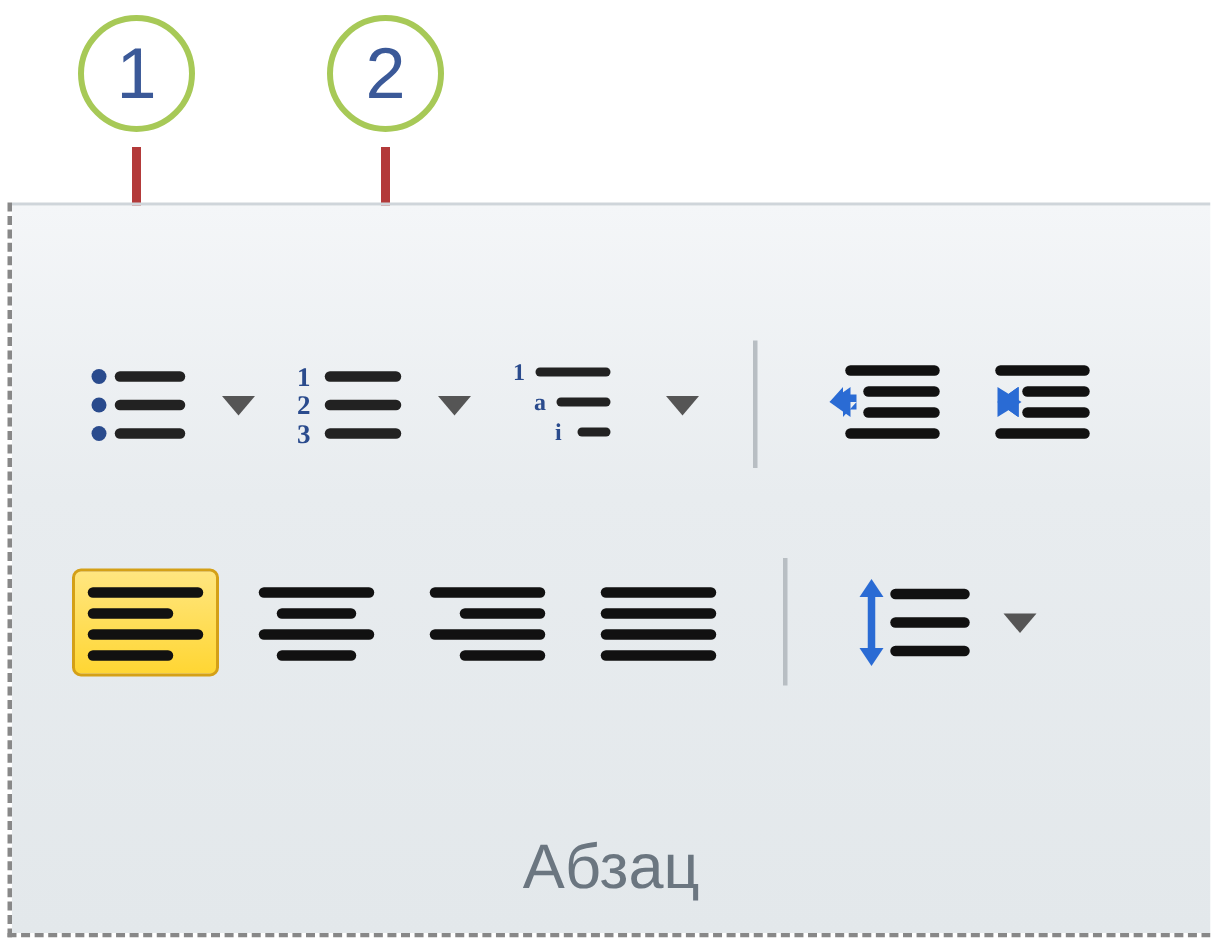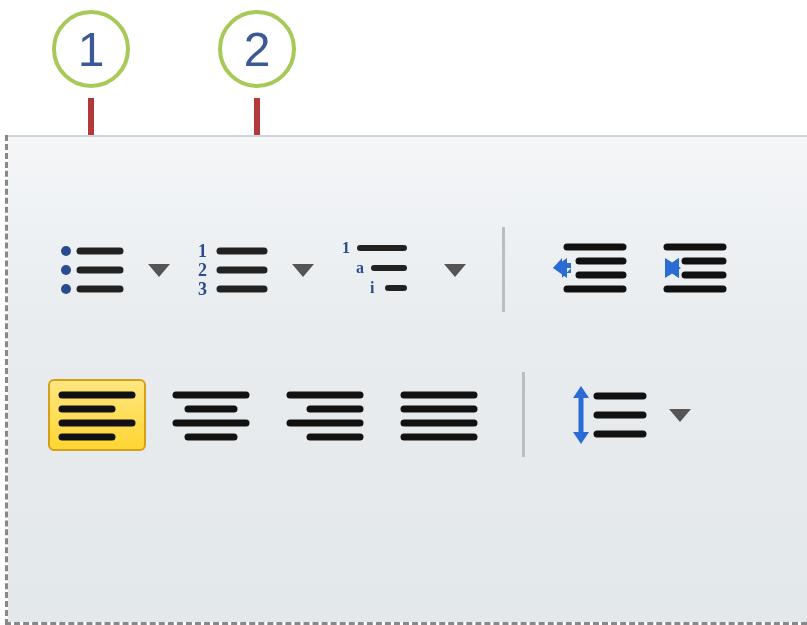--- a/index.html
+++ b/index.html
@@ -205,14 +205,15 @@
           </svg>
         </span>
         <span class="chev">
           <svg class="icon" width="26" height="18">
               <polygon points="2,3 24,3 13,16" fill="#555"></polygon>
             </svg>
         </span>
       </div>
     </div>
 
+    <div class="group-label">Абзац</div>
   </div>
 </div>
 
 </body></html>

